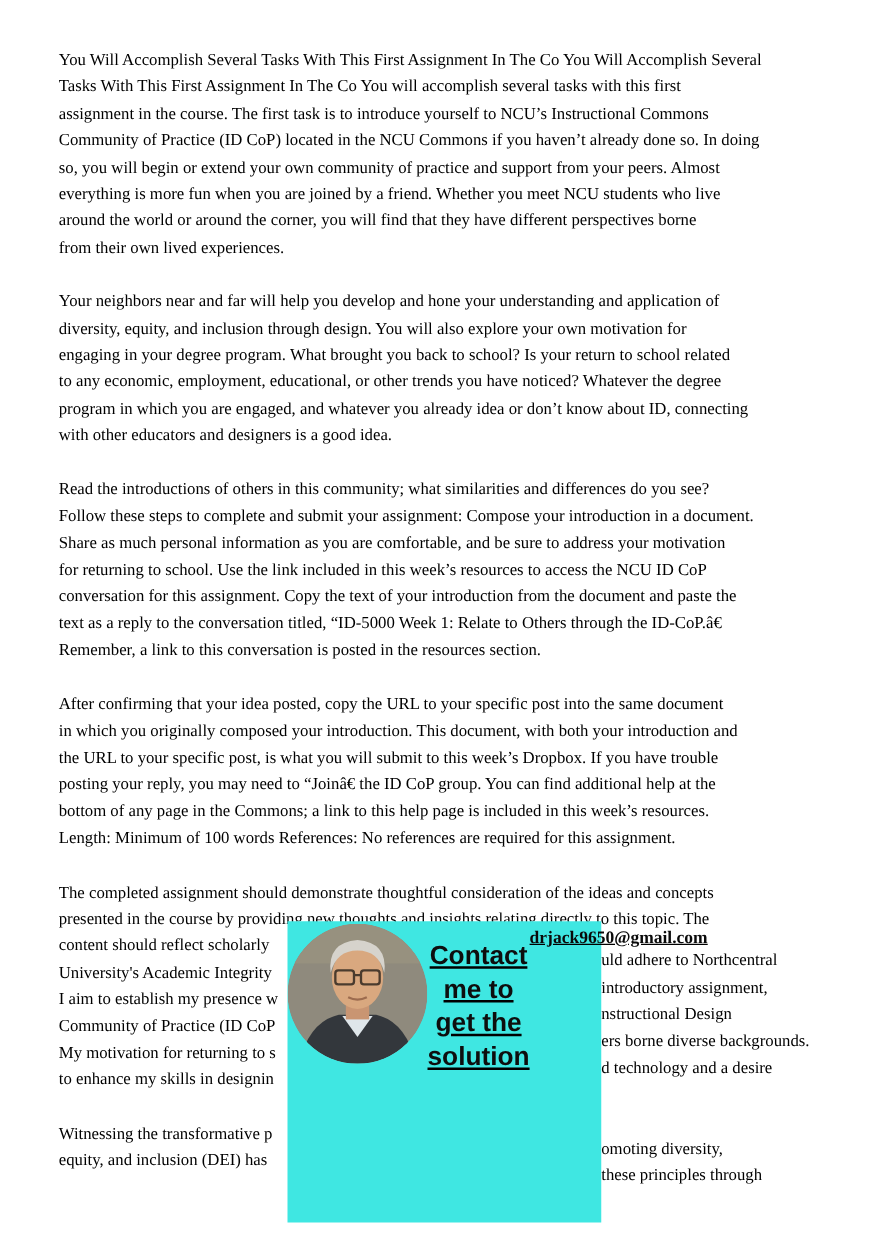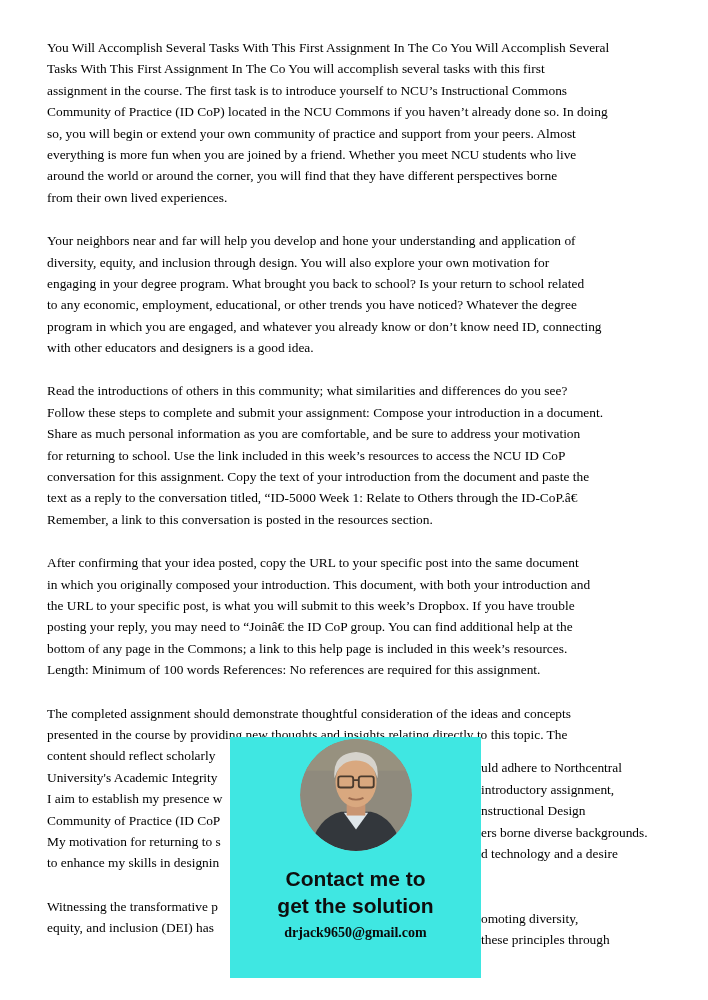--- a/index.html
+++ b/index.html
@@ -20,21 +20,21 @@
   }
   .paragraph { margin:0 0 22px 0; }
   .line { position:relative; white-space:nowrap; height:21.4px; }
   .frag-left { white-space:nowrap; }
   .frag-right { position:absolute; left:434px; top:12px; white-space:nowrap; }
   .overlay {
     position:absolute;
     left:230px; top:737px;
     width:251px; height:241px;
     z-index:5;
-    display:flex; flex-direction:column; align-items:center;
+    display:flex; flex-direction:row; text-decoration:underline;
   }
   .photo-wrap {
     width:112px; height:112px;
     border-radius:50%;
     overflow:hidden;
     margin-top:2px;
     flex:0 0 auto;
   }
   .photo-wrap svg { display:block; width:112px; height:112px; }
   .contact-heading {
@@ -69,21 +69,21 @@
         <div class="line">so, you will begin or extend your own community of practice and support from your peers. Almost</div>
         <div class="line">everything is more fun when you are joined by a friend. Whether you meet NCU students who live</div>
         <div class="line">around the world or around the corner, you will find that they have different perspectives borne</div>
         <div class="line">from their own lived experiences.</div>
       </div>
       <div class="paragraph">
         <div class="line">Your neighbors near and far will help you develop and hone your understanding and application of</div>
         <div class="line">diversity, equity, and inclusion through design. You will also explore your own motivation for</div>
         <div class="line">engaging in your degree program. What brought you back to school? Is your return to school related</div>
         <div class="line">to any economic, employment, educational, or other trends you have noticed? Whatever the degree</div>
-        <div class="line">program in which you are engaged, and whatever you already know or don’t know need ID, connecting</div>
+        <div class="line">program in which you are engaged, and whatever you already idea or don’t know about ID, connecting</div>
         <div class="line">with other educators and designers is a good idea.</div>
       </div>
       <div class="paragraph">
         <div class="line">Read the introductions of others in this community; what similarities and differences do you see?</div>
         <div class="line">Follow these steps to complete and submit your assignment: Compose your introduction in a document.</div>
         <div class="line">Share as much personal information as you are comfortable, and be sure to address your motivation</div>
         <div class="line">for returning to school. Use the link included in this week’s resources to access the NCU ID CoP</div>
         <div class="line">conversation for this assignment. Copy the text of your introduction from the document and paste the</div>
         <div class="line">text as a reply to the conversation titled, “ID-5000 Week 1: Relate to Others through the ID-CoP.â€</div>
         <div class="line">Remember, a link to this conversation is posted in the resources section.</div>

